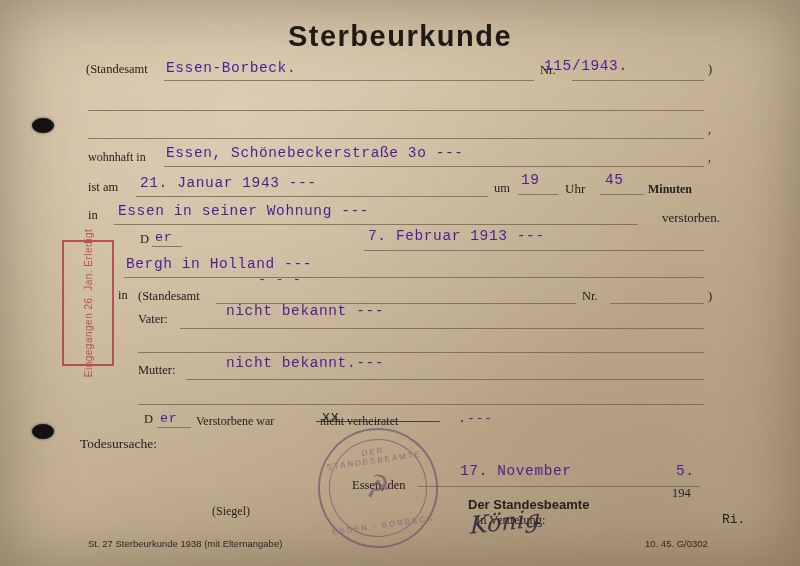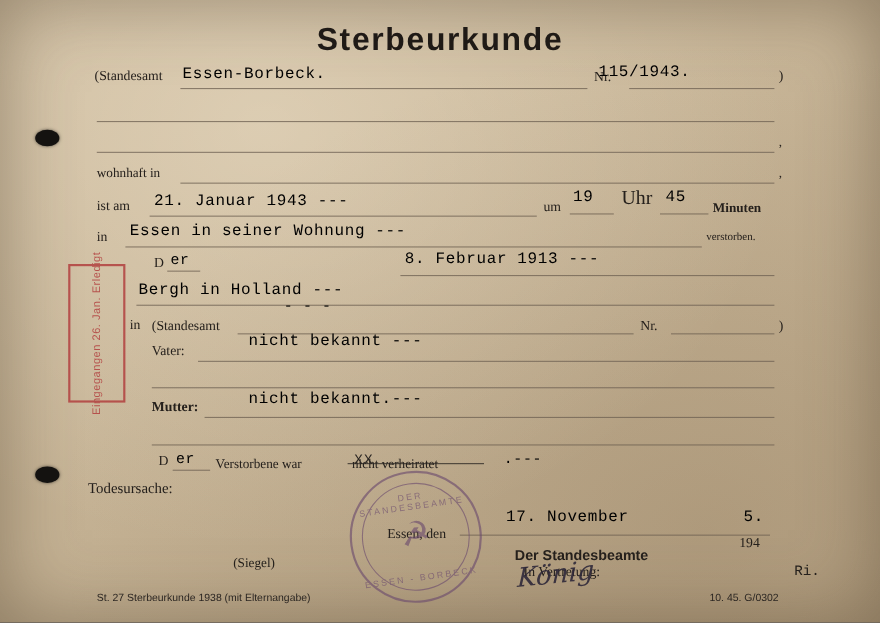--- a/index.html
+++ b/index.html
@@ -53,21 +53,21 @@
     font-family: "Liberation Sans", sans-serif;
     font-weight: bold;
     font-size: 29px;
     letter-spacing: 1.5px;
     color: #1f1a16;
   }
 
   
   .typed {
     position: absolute;
-    color: #000000;
+    color: #4c1d95;
     font-family: "Liberation Mono", monospace;
     font-size: 13.5px;
     letter-spacing: 0.6px;
     white-space: pre;
   }
   .typed.big { font-size: 14.5px; }
 
   
   .rule {
     position: absolute;
@@ -214,62 +214,63 @@
     <div class="typed big" style="left:544px; top:58px;">115/1943.</div>
     <div class="rule" style="left:572px; top:80px; width:132px;"></div>
     <div class="printed" style="left:708px; top:62px; font-size:12.5px;">)</div>
 
     <div class="rule" style="left:88px; top:110px; width:616px;"></div>
 
     <div class="rule" style="left:88px; top:138px; width:616px;"></div>
     <div class="printed" style="left:708px; top:122px; font-size:12px;">,</div>
 
     <div class="printed" style="left:88px; top:150px; font-size:12px;">wohnhaft in</div>
+    <div class="typed big" style="left:166px; top:145px;">Essen, Schönebeckerstraße 3o ---</div>
     <div class="rule" style="left:164px; top:166px; width:540px;"></div>
     <div class="printed" style="left:708px; top:150px; font-size:12px;">,</div>
 
     <div class="printed" style="left:88px; top:180px; font-size:12.5px;">ist am</div>
     <div class="typed big" style="left:140px; top:175px;">21. Januar 1943 ---</div>
     <div class="rule" style="left:136px; top:196px; width:352px;"></div>
     <div class="printed" style="left:494px; top:181px; font-size:12.5px;">um</div>
     <div class="typed big" style="left:521px; top:172px;">19</div>
     <div class="rule" style="left:518px; top:194px; width:40px;"></div>
-    <div class="printed" style="left:565px; top:169px; font-size:18px;">Uhr</div>
+    <div class="printed" style="left:565px; top:181px; font-size:13px;">Uhr</div>
     <div class="typed big" style="left:605px; top:172px;">45</div>
     <div class="rule" style="left:600px; top:194px; width:44px;"></div>
     <div class="printed" style="left:648px; top:182px; font-size:12px;font-weight:bold;">Minuten</div>
 
     <div class="printed" style="left:88px; top:208px; font-size:12.5px;">in</div>
     <div class="typed big" style="left:118px; top:203px;">Essen in seiner Wohnung ---</div>
     <div class="rule" style="left:114px; top:224px; width:524px;"></div>
-    <div class="printed" style="left:642px; top:210px; font-size:10px;">verstorben.</div>
+    <div class="printed" style="left:662px; top:210px; font-size:13px;">verstorben.</div>
 
     <div class="printed" style="left:140px; top:232px; font-size:12.5px;">D</div>
     <div class="typed" style="left:155px; top:230px;">er</div>
     <div class="rule" style="left:152px; top:246px; width:30px;"></div>
-    <div class="typed big" style="left:368px; top:228px;">8. Februar 1913 ---</div>
+    <div class="typed big" style="left:368px; top:228px;">7. Februar 1913 ---</div>
     <div class="rule" style="left:364px; top:250px; width:340px;"></div>
 
     <div class="typed big" style="left:126px; top:256px;">Bergh in Holland ---</div>
     <div class="rule" style="left:124px; top:277px; width:580px;"></div>
 
     <div class="typed" style="left:258px; top:272px;">- - -</div>
     <div class="printed" style="left:138px; top:289px; font-size:12.5px;">(Standesamt</div>
     <div class="rule" style="left:216px; top:303px; width:360px;"></div>
     <div class="printed" style="left:582px; top:289px; font-size:12.5px;">Nr.</div>
     <div class="rule" style="left:610px; top:303px; width:94px;"></div>
     <div class="printed" style="left:708px; top:289px; font-size:12.5px;">)</div>
 
     <div class="printed" style="left:138px; top:312px; font-size:12.5px;">Vater:</div>
     <div class="typed big" style="left:226px; top:303px;">nicht bekannt ---</div>
     <div class="rule" style="left:180px; top:328px; width:524px;"></div>
 
     <div class="rule" style="left:138px; top:352px; width:566px;"></div>
 
-    <div class="printed" style="left:138px; top:363px; font-size:12.5px;font-weight:bold;">Mutter:</div>
+    <div class="printed" style="left:138px; top:363px; font-size:12.5px;">Mutter:</div>
     <div class="typed big" style="left:226px; top:355px;">nicht bekannt.---</div>
     <div class="rule" style="left:186px; top:379px; width:518px;"></div>
 
     <div class="rule" style="left:138px; top:404px; width:566px;"></div>
 
     <div class="printed" style="left:144px; top:412px; font-size:12.5px;">D</div>
     <div class="typed" style="left:160px; top:411px;">er</div>
     <div class="rule" style="left:157px; top:427px; width:34px;"></div>
     <div class="printed" style="left:196px; top:414px; font-size:12px;">Verstorbene war</div>
     <div class="printed" style="left:320px; top:414px; font-size:12px;">nicht verheiratet</div>

